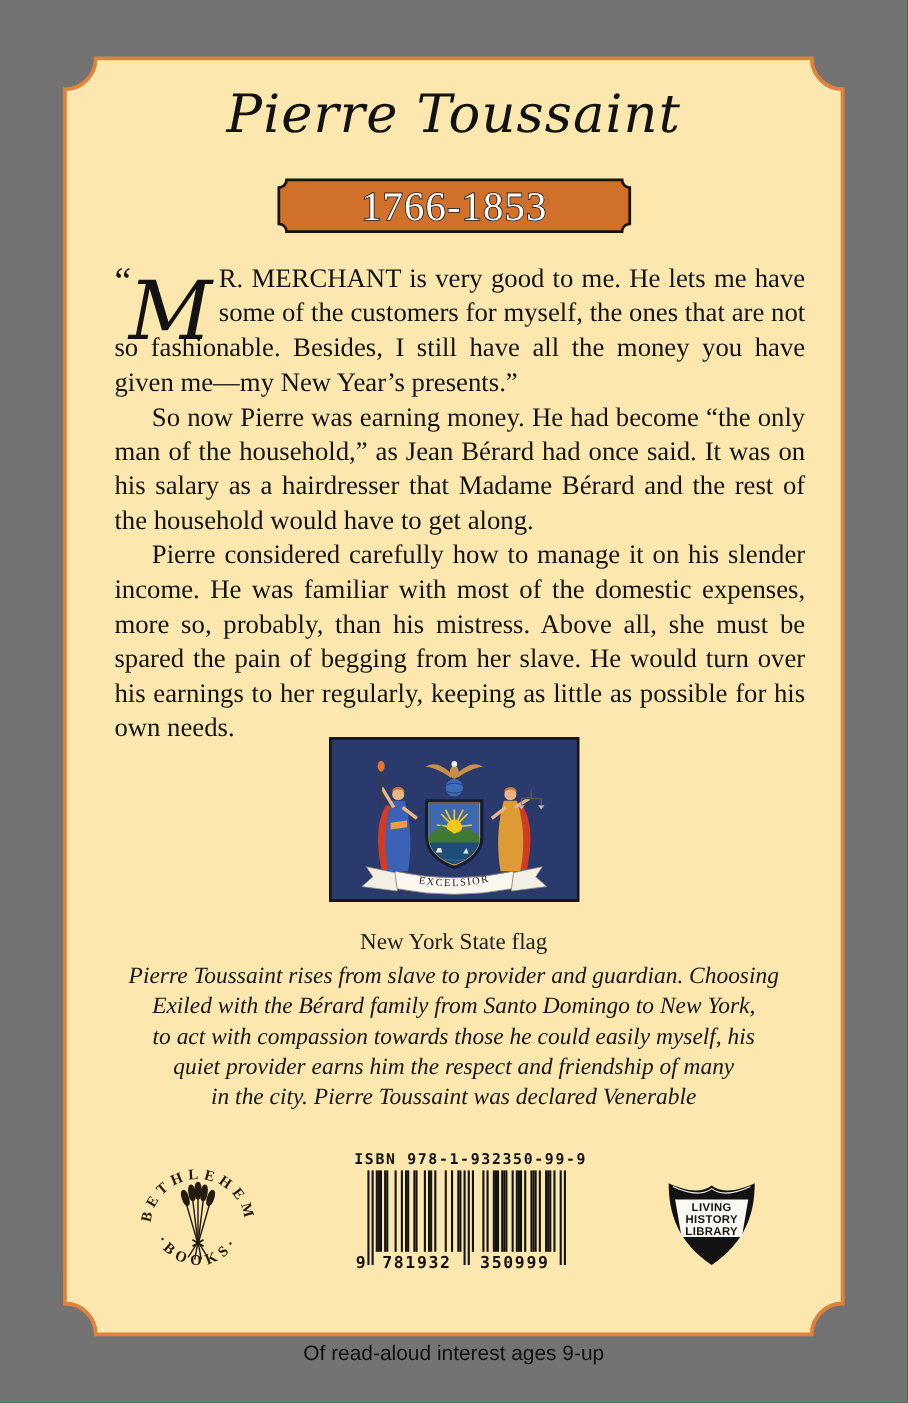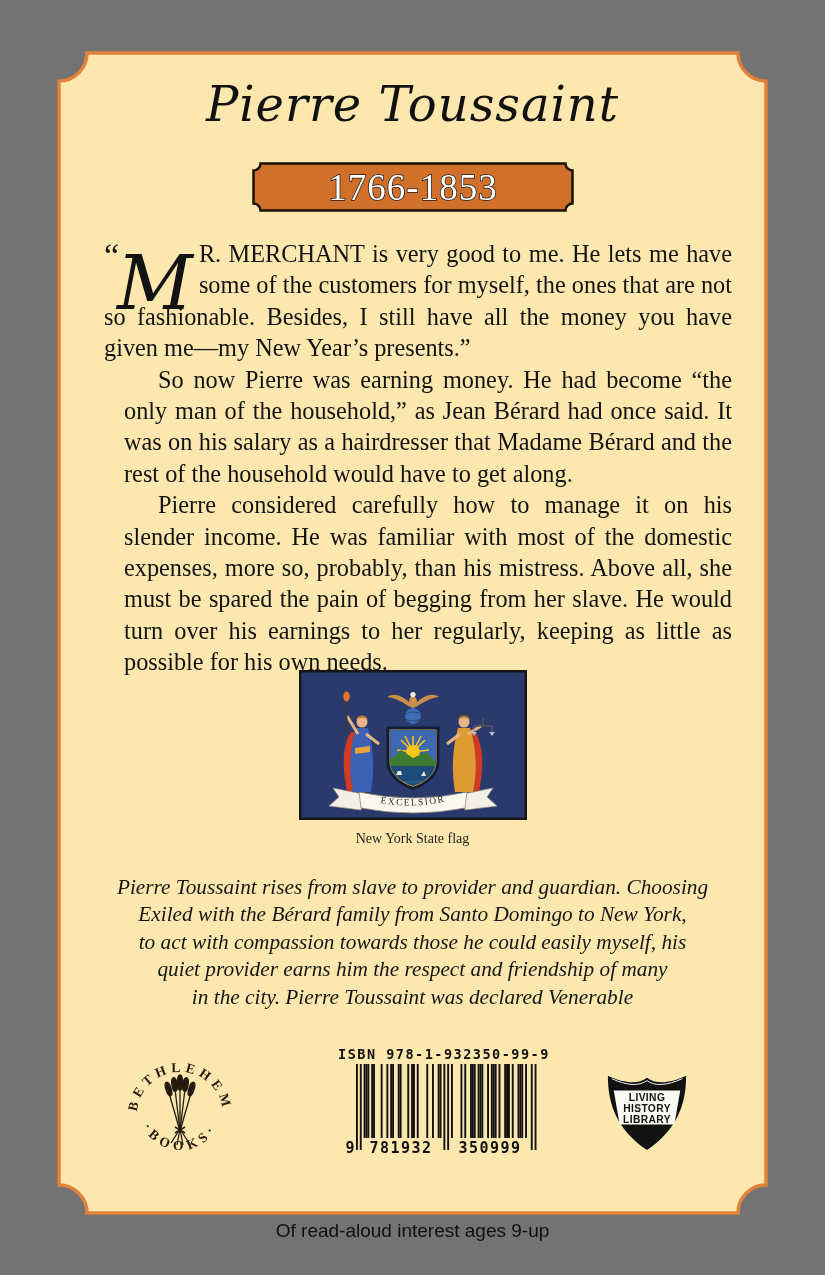--- a/index.html
+++ b/index.html
@@ -10,34 +10,34 @@
 
   .title{position:absolute;top:76px;left:0;width:100%;text-align:center;
          font-family:"DejaVu Serif",serif;font-style:italic;font-size:48px;
          letter-spacing:1px;color:#121212;}
 
   .badge{position:absolute;top:161px;left:50%;transform:translateX(-50%);}
 
   .body-text{position:absolute;left:104px;top:238px;width:628px;
              font-size:24.3px;line-height:31.4px;text-align:justify;color:#131313;}
   .body-text p{margin:0;}
-  .body-text p.indent{text-indent:34px;margin-left:20px;}
+  .body-text p.indent{text-indent:34px;}
   .dropcap-wrap{float:left;height:60px;margin:2px 8px 0 0;white-space:nowrap;}
   .dc-quote{font-size:34px;vertical-align:18px;letter-spacing:-2px;}
   .dc-m{font-family:"DejaVu Serif",serif;font-style:italic;font-size:74px;
         line-height:58px;vertical-align:-24px;letter-spacing:-2px;}
 
   .flag-block{position:absolute;top:670px;left:50%;transform:translateX(-50%);text-align:center;}
-  .flag-caption{margin-top:7px;font-size:14px;color:#222;}
+  .flag-caption{margin-top:19px;font-size:21px;color:#222;}
 
   .blurb{position:absolute;top:874px;left:60px;right:60px;text-align:center;
          font-style:italic;font-size:21.3px;line-height:27.4px;color:#161616;}
 
   .beth-logo{position:absolute;left:123px;top:1051px;}
-  .barcode-block{position:absolute;left:322px;top:1046px;width:200px;text-align:right;margin-left:16px;}
+  .barcode-block{position:absolute;left:322px;top:1046px;width:200px;text-align:left;}
   .isbn-label{font-family:"DejaVu Sans Mono",monospace;font-weight:bold;font-size:13.5px;
               letter-spacing:1.5px;color:#111;white-space:nowrap;}
   .shield-logo{position:absolute;left:603px;top:1062px;}
 
   .rl-line{position:absolute;top:1161px;left:0;width:100%;text-align:center;
            font-family:"Liberation Sans",sans-serif;font-size:19px;color:#101010;}
   .ra-line{position:absolute;top:1220px;left:0;width:100%;text-align:center;
            font-family:"Liberation Sans",sans-serif;font-size:19px;color:#101010;}
 
   .svgtext{font-family:"Liberation Serif",serif;}

